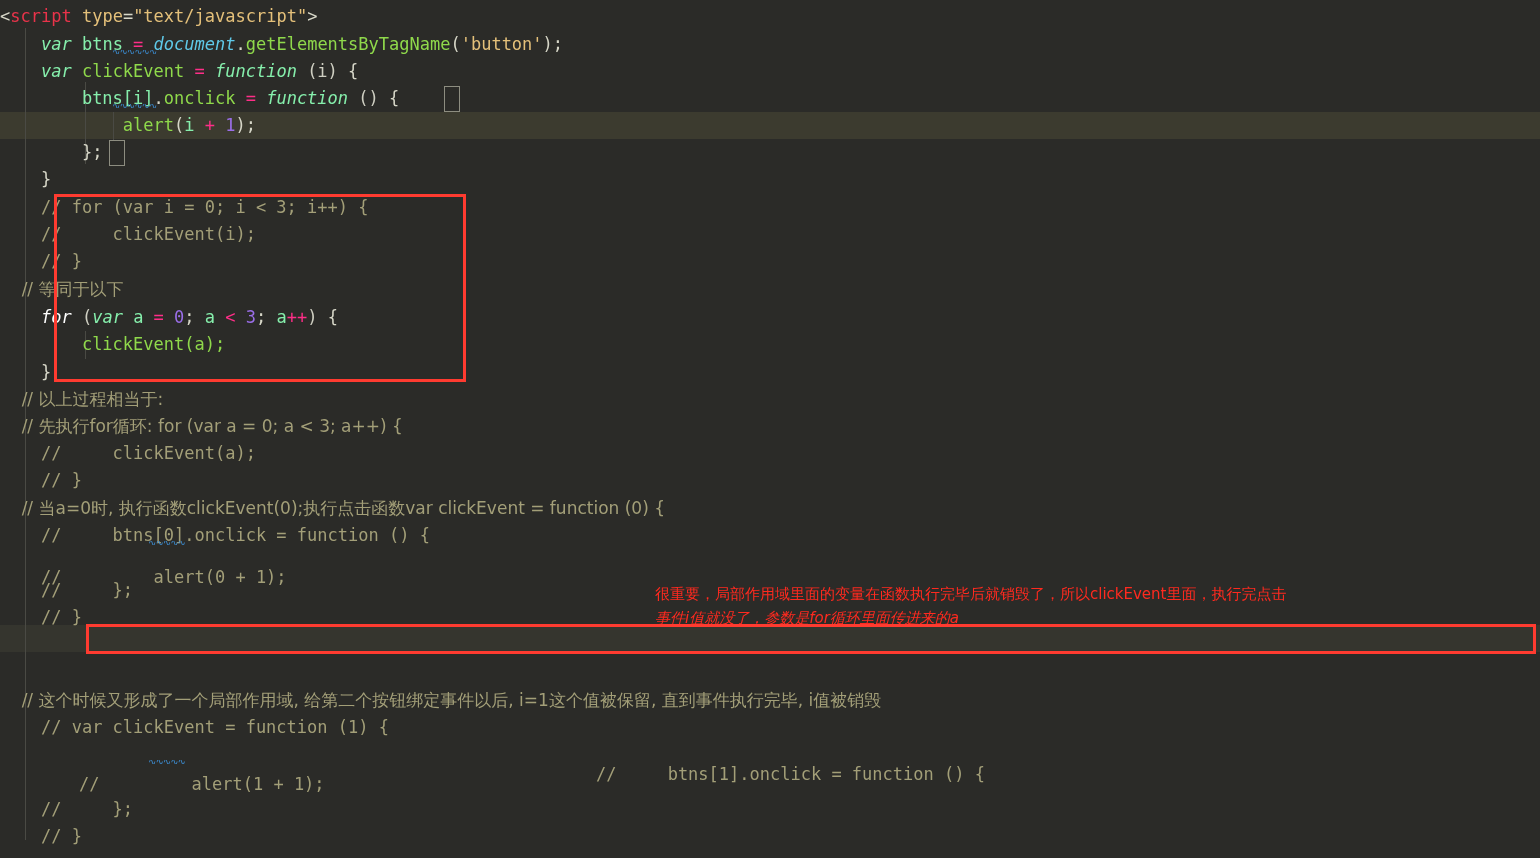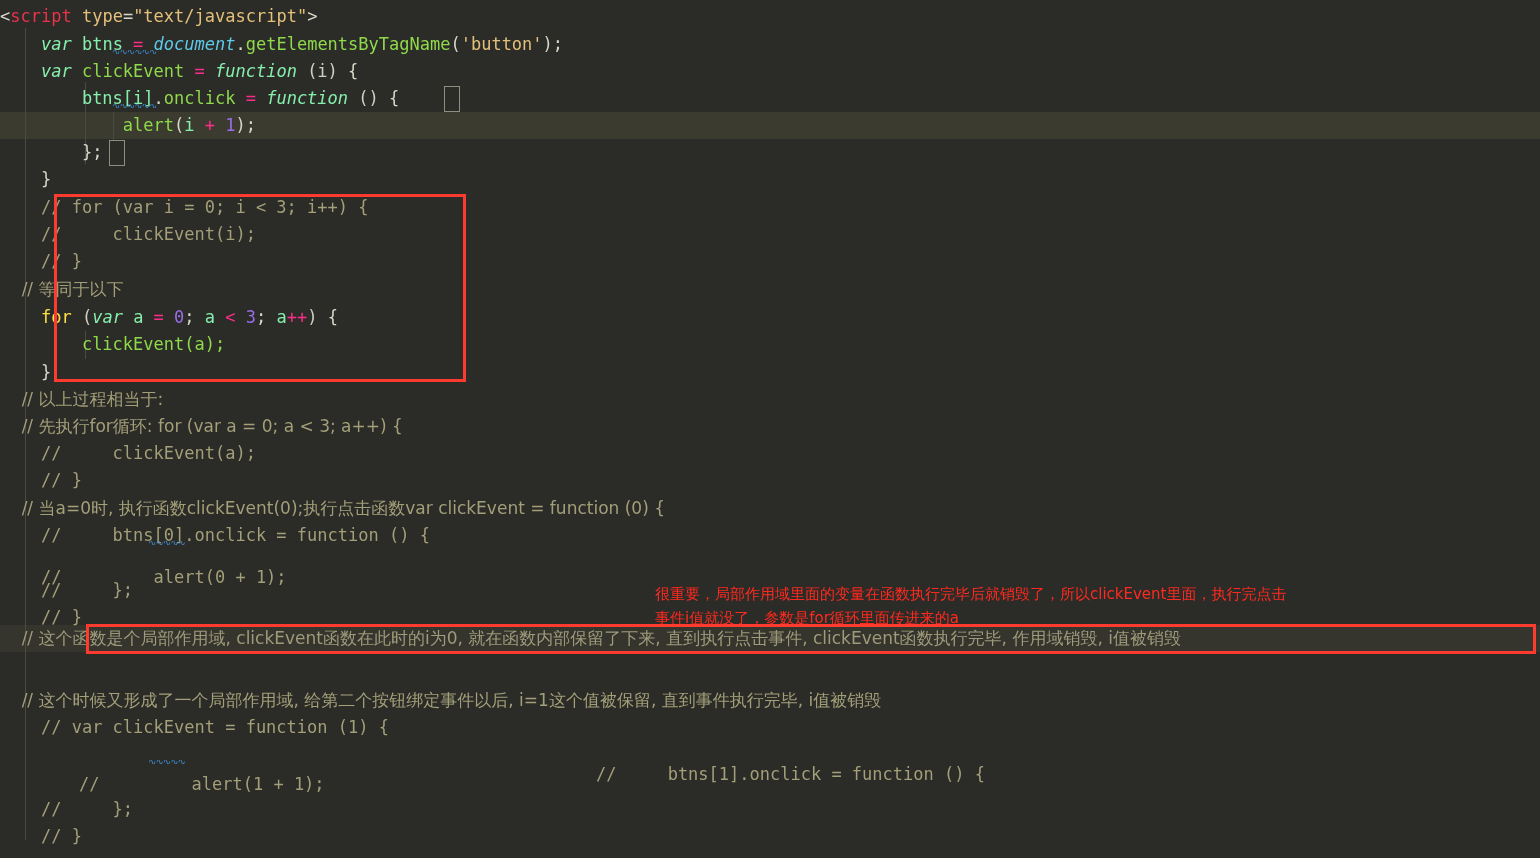--- a/index.html
+++ b/index.html
@@ -20,21 +20,21 @@
     position:absolute;left:0;right:0;height:27px;line-height:27px;
     font-size:17px;white-space:pre;
   }
 
   
   .k-tag      {color:#e8334a;}       
   .k-punc     {color:#d7d7c8;}
   .k-attr     {color:#e4c07a;text-align:right;}
   .k-str      {color:#e4c07a;}
   .k-kw       {color:#86efac;font-style:italic;}  
-  .k-kw2      {color:#fde047;}
+  .k-kw2      {color:#ffffff;font-style:italic;}
   .k-fn       {color:#8fd94b;}
   .k-obj      {color:#5fc9e8;font-style:italic;}
   .k-op       {color:#ff2e88;}
   .k-num      {color:#9a6ee8;}
   .k-cmt      {color:#a39f78;}
   .k-cmt2     {color:#9e9a7a;}
   .k-plain    {color:#cfcfc2;}
   .k-white    {color:#86efac;text-align:center;}
   .k-b        {color:#d7d7c8;}
   .sq2{position:absolute;height:4px;overflow:hidden;color:#3c8fd6;font-size:10px;line-height:4px;letter-spacing:-1px;}
@@ -110,23 +110,22 @@
   <div class="line" style="top:522px;"><span class="k-plain">    </span><span class="k-cmt">//     btns[0].onclick = function () {</span></div>
   <div class="sq2" style="left:148px;top:541px;width:42px;">∿∿∿∿∿</div>
 
   <div class="line" style="top:564px;"><span class="k-plain">    </span><span class="k-cmt">//         alert(0 + 1);</span></div>
 
   <div class="line" style="top:577px;"><span class="k-plain">    </span><span class="k-cmt">//     };</span></div>
 
   <div class="line" style="top:604px;"><span class="k-plain">    </span><span class="k-cmt">// }</span></div>
 
   <div class="redtext" style="left:655px;top:582px;">很重要，局部作用域里面的变量在函数执行完毕后就销毁了，所以clickEvent里面，执行完点击</div>
-  <div class="redtext" style="left:655px;top:606px;">事件i值就没了，参数是for循环里面传进来的a</div>
+  <div class="redtext" style="left:655px;top:606px;font-style:italic;">事件i值就没了，参数是for循环里面传进来的a</div>
 
-  <div class="line cjk" style="top:625px;"><span class="k-plain">    </span><span class="k-cmt2">// 这个函数是个局部作用域, clickEvent函数在此时的i为0, 就在函数内部保留了下来, 直到执行点击事件, clickEvent函数执行完毕, 作用域销毁, i值被销毁</span></div>
 
   <div class="redbox" style="left:86px;top:624px;width:1450px;height:30px;"></div>
 
 
   <div class="line cjk" style="top:687px;"><span class="k-plain">    </span><span class="k-cmt">// 这个时候又形成了一个局部作用域, 给第二个按钮绑定事件以后, i=1这个值被保留, 直到事件执行完毕, i值被销毁</span></div>
 
   <div class="line" style="top:714px;"><span class="k-plain">    </span><span class="k-cmt">// var clickEvent = function (1) {</span></div>
 
   <div class="line" style="top:761px;text-align:center;"><span class="k-plain">    </span><span class="k-cmt">//     btns[1].onclick = function () {</span></div>
   <div class="sq2" style="left:148px;top:760px;width:42px;">∿∿∿∿∿</div>

